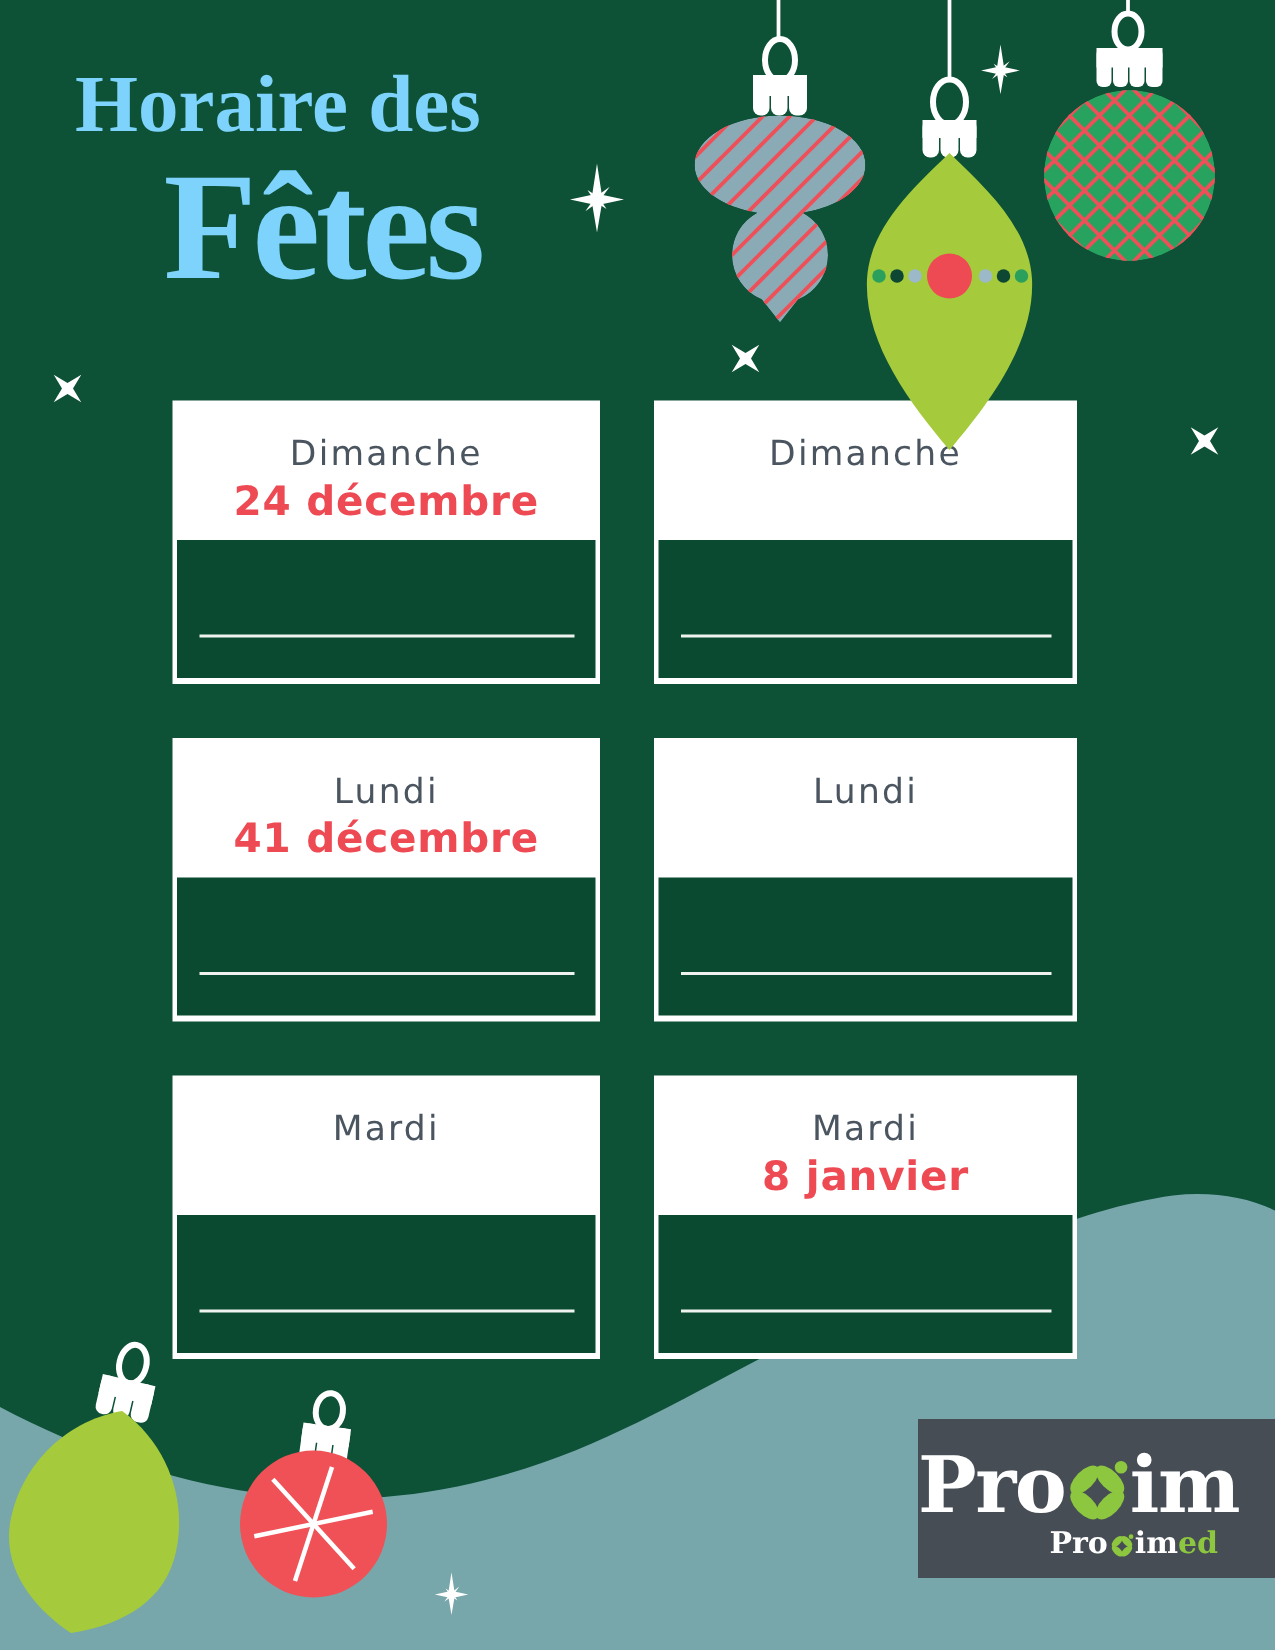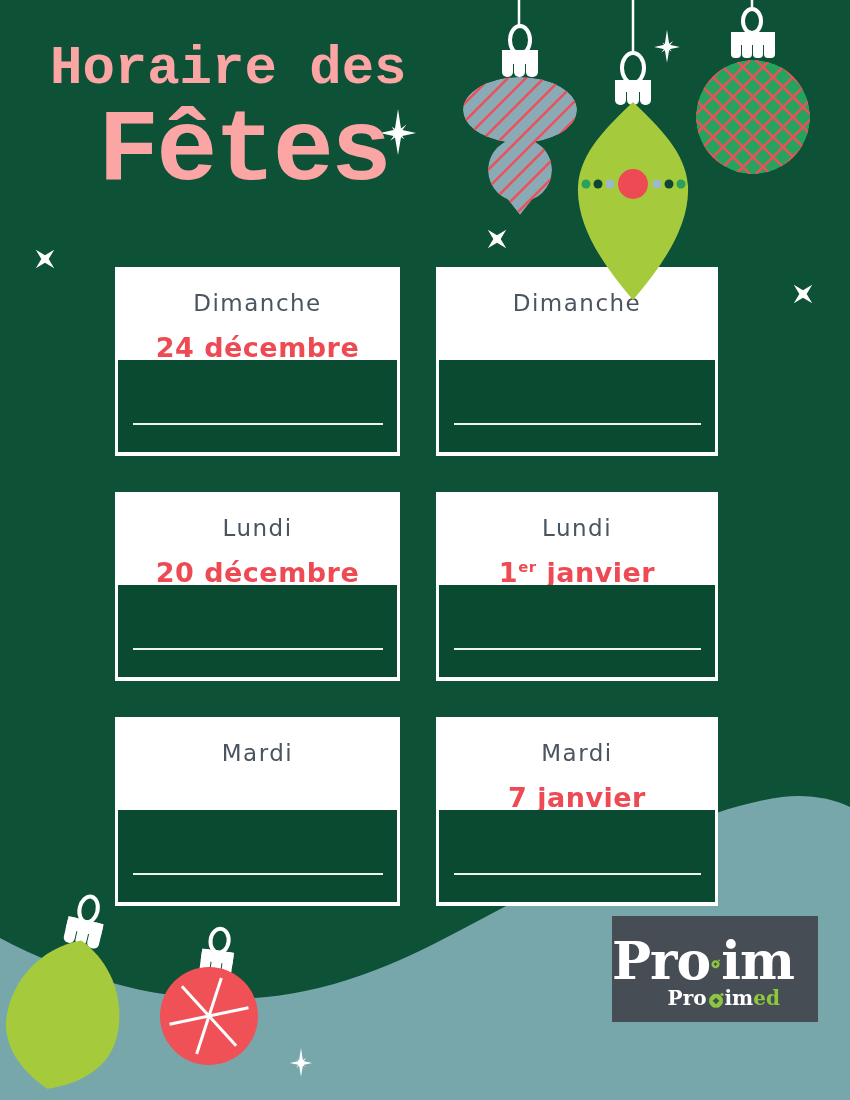--- a/index.html
+++ b/index.html
@@ -10,62 +10,63 @@
     overflow:hidden;
     font-family:"DejaVu Sans","Liberation Sans",sans-serif;
   }
   svg{display:block;}
   .decor{position:absolute;left:0;top:0;z-index:1;}
   .decor-top{position:absolute;left:0;top:0;z-index:3;pointer-events:none;}
 
   
   .title{
     position:absolute;left:50px;top:40px;z-index:2;
-    color:#fca5a5;
-    font-family:Liberation Mono, monospace;
+    color:#7dd3fc;
+    font-family:Liberation Serif, serif;
     font-weight:bold;
+    text-align:right;
   }
   .title-line1{font-size:54px;line-height:58px;letter-spacing:0px;}
   .title-line2{font-size:102px;line-height:96px;margin-top:6px;letter-spacing:-3px;margin-left:48px;}
 
   
   .cards{
     position:absolute;left:115px;top:267px;z-index:2;
     display:grid;
     grid-template-columns:285px 282px;
     grid-auto-rows:189px;
     column-gap:50px;row-gap:38px;gap:36px;
   }
   .card{position:relative;background:#ffffff;text-align:center;}
   .card-day{
     margin-top:23px;
     font-size:23px;line-height:27px;
     color:var(--dayGray,#4a5560);
     letter-spacing:1.5px;
   }
   .card-date{
-    margin-top:16px;
+    margin-top:3px;
     font-size:27px;line-height:30px;
     font-weight:bold;
     color:var(--red,#ee4a53);
     letter-spacing:0.5px;
   }
   .card-date sup{font-size:0.55em;vertical-align:super;line-height:0;}
   .card-body{
     position:absolute;left:3px;right:3px;top:93px;bottom:4px;
     background:var(--cardGreen,#0a4a31);
   }
   .write-line{
     position:absolute;left:15px;right:14px;bottom:27px;height:2px;
     background:#eef3f0;
   }
 
   
   .logo-box{
-    position:absolute;left:612px;top:916px;width:206px;height:106px;z-index:3;
+    position:absolute;left:612px;top:946px;width:238px;height:106px;z-index:3;
     background:var(--boxGray,#474d55);
     color:#ffffff;
     font-family:"DejaVu Serif","Liberation Serif",serif;
   }
   .logo-main{
     position:absolute;left:0;right:24px;top:14px;
     display:flex;align-items:center;justify-content:center;
     font-size:52px;font-weight:bold;letter-spacing:-1px;
   }
   .logo-x{margin:0 1px;transform:translateY(3px);}
@@ -243,48 +244,45 @@
     <div class="card">
       <div class="card-day">Dimanche</div>
       <div class="card-body">
         <div class="write-line"></div>
       </div>
     </div>
 
     <div class="card">
       <div class="card-day">Lundi</div>
       <div class="card-date">
-        <span class="d-main">20 décembre</span><sup class="d-sup"></sup><span class="d-rest"></span>
+        <span class="d-main">41 décembre</span><sup class="d-sup"></sup><span class="d-rest"></span>
       </div>
       <div class="card-body">
         <div class="write-line"></div>
       </div>
     </div>
 
     <div class="card">
       <div class="card-day">Lundi</div>
-      <div class="card-date">
-        <span class="d-main">1</span><sup class="d-sup">er</sup><span class="d-rest"> janvier</span>
-      </div>
       <div class="card-body">
         <div class="write-line"></div>
       </div>
     </div>
 
     <div class="card">
       <div class="card-day">Mardi</div>
       <div class="card-body">
         <div class="write-line"></div>
       </div>
     </div>
 
     <div class="card">
       <div class="card-day">Mardi</div>
       <div class="card-date">
-        <span class="d-main">7 janvier</span><sup class="d-sup"></sup><span class="d-rest"></span>
+        <span class="d-main">8 janvier</span><sup class="d-sup"></sup><span class="d-rest"></span>
       </div>
       <div class="card-body">
         <div class="write-line"></div>
       </div>
     </div>
   </div>
 
   <svg class="decor-top" width="850" height="1100" viewBox="0 0 850 1100">
     <g>
       <line class="s-white" stroke-width="2.5" x1="633" y1="0" x2="633" y2="54"></line>

